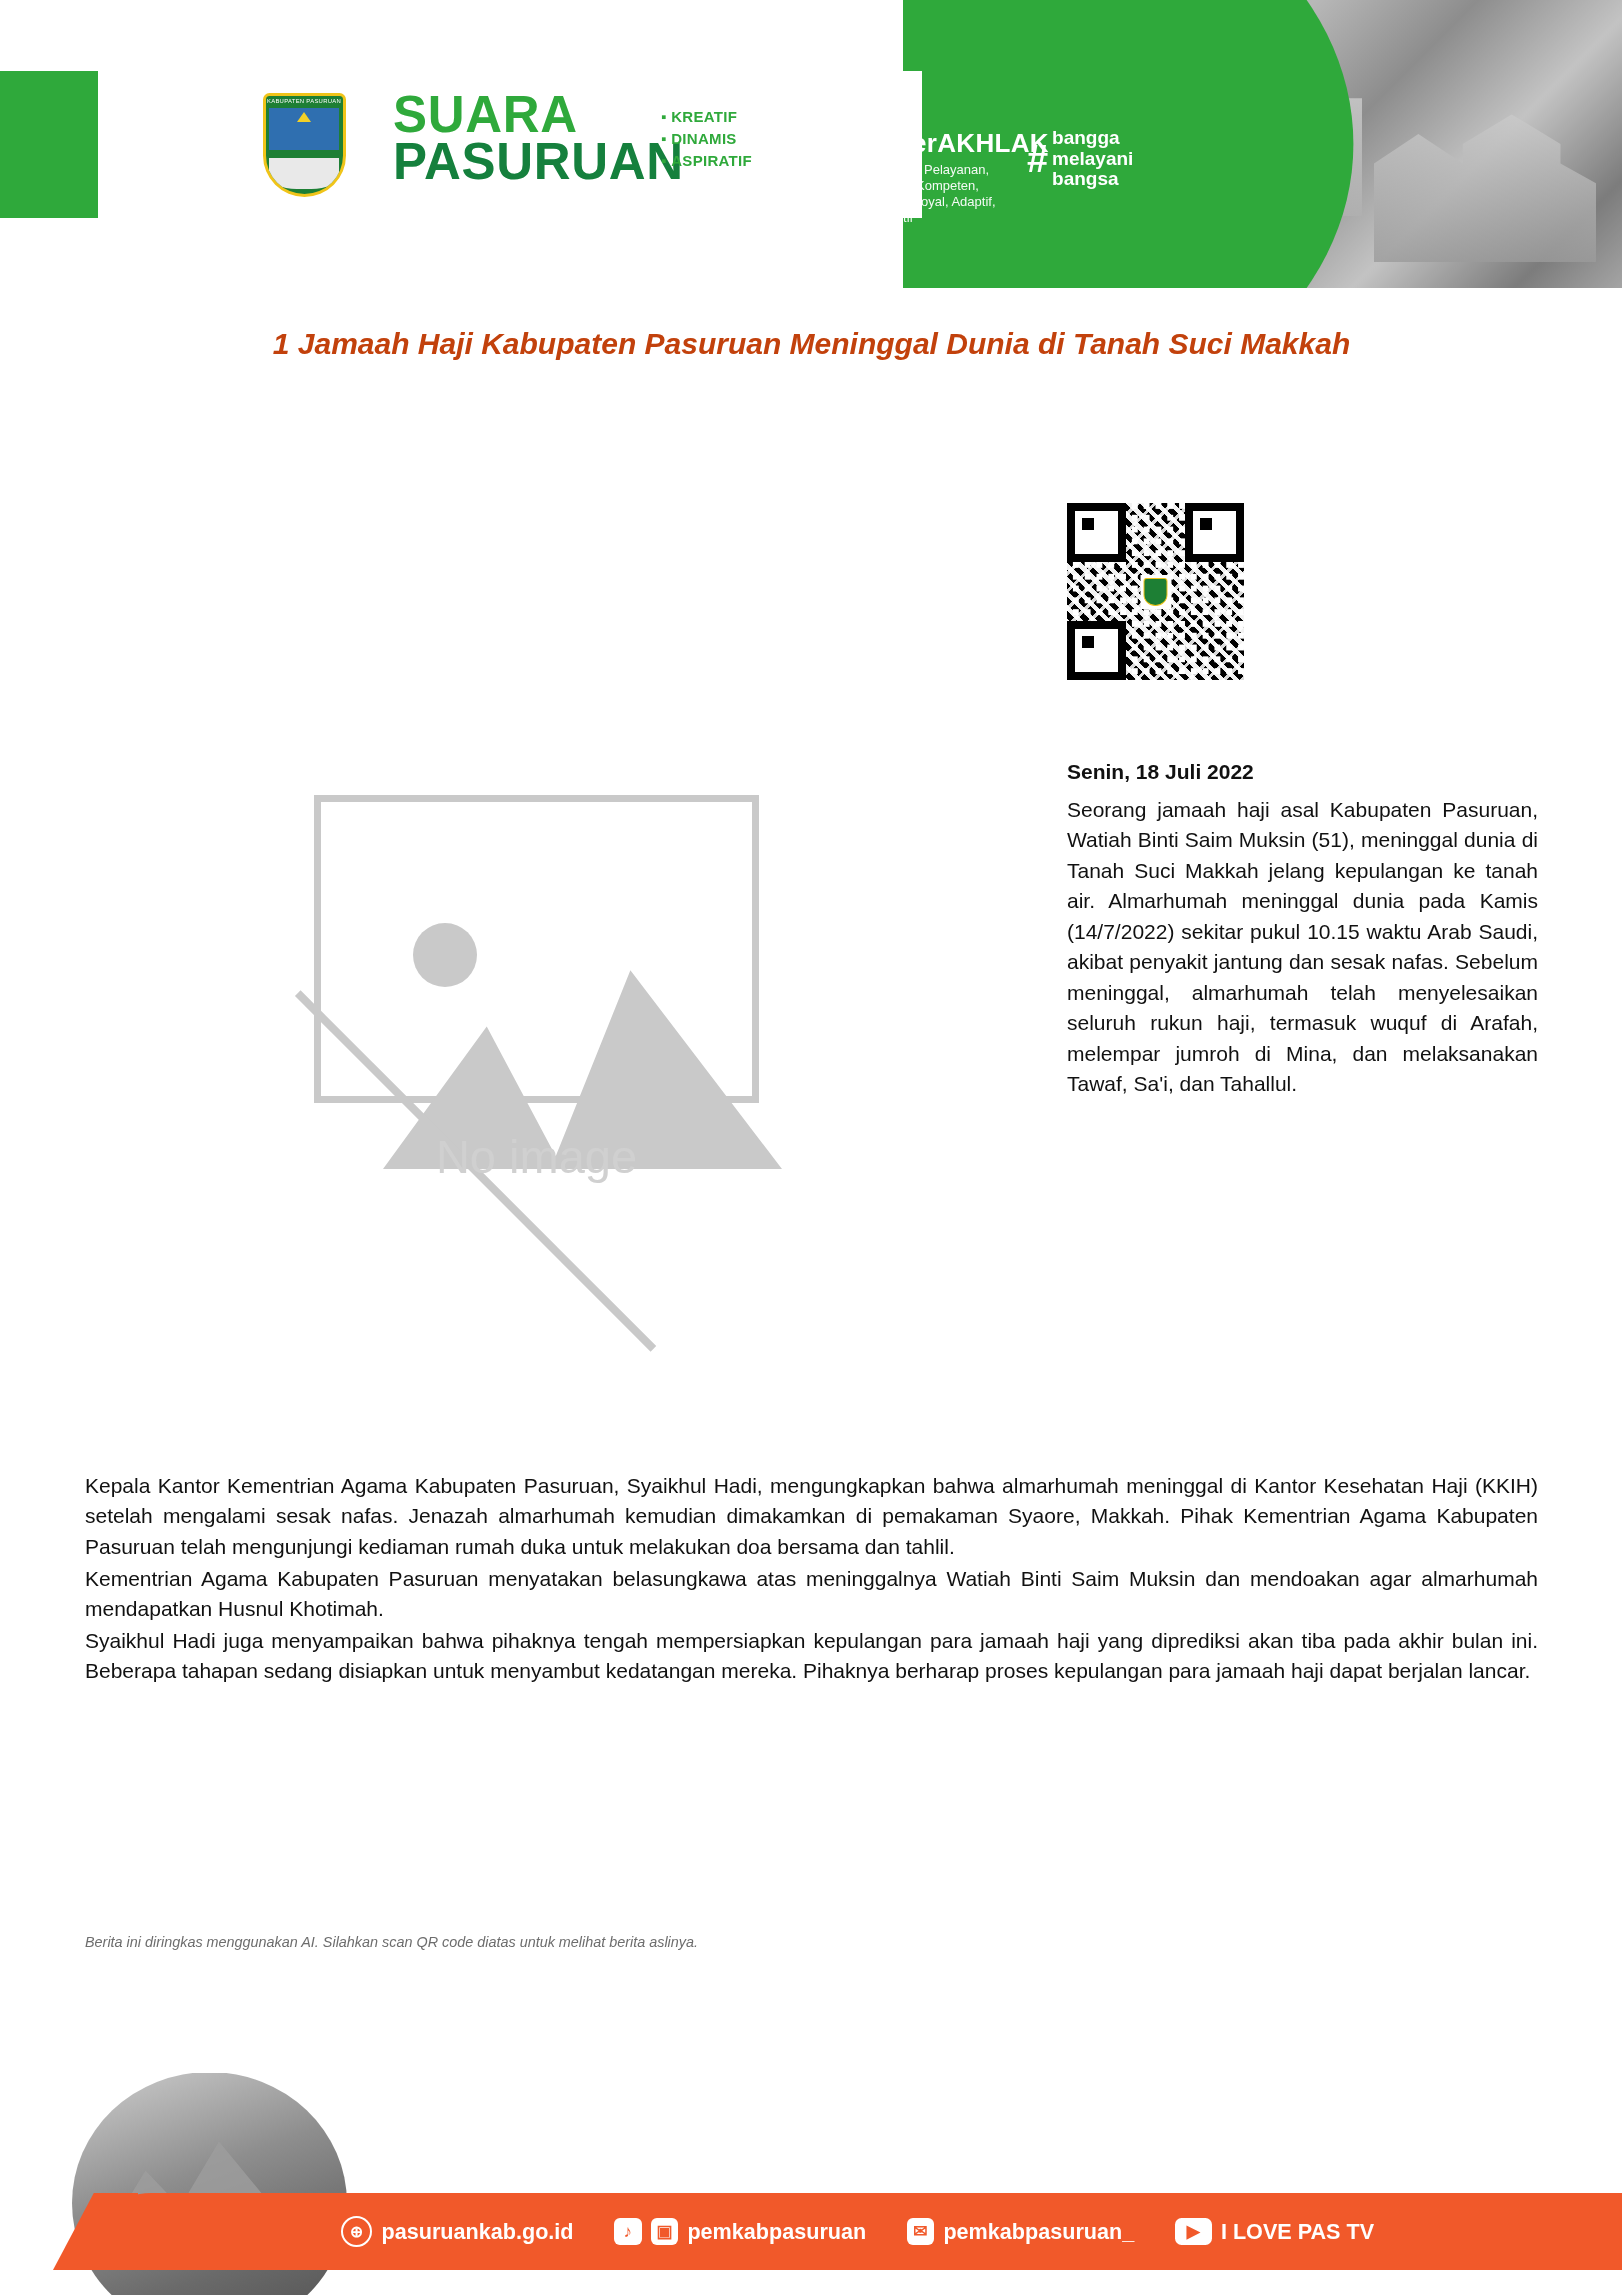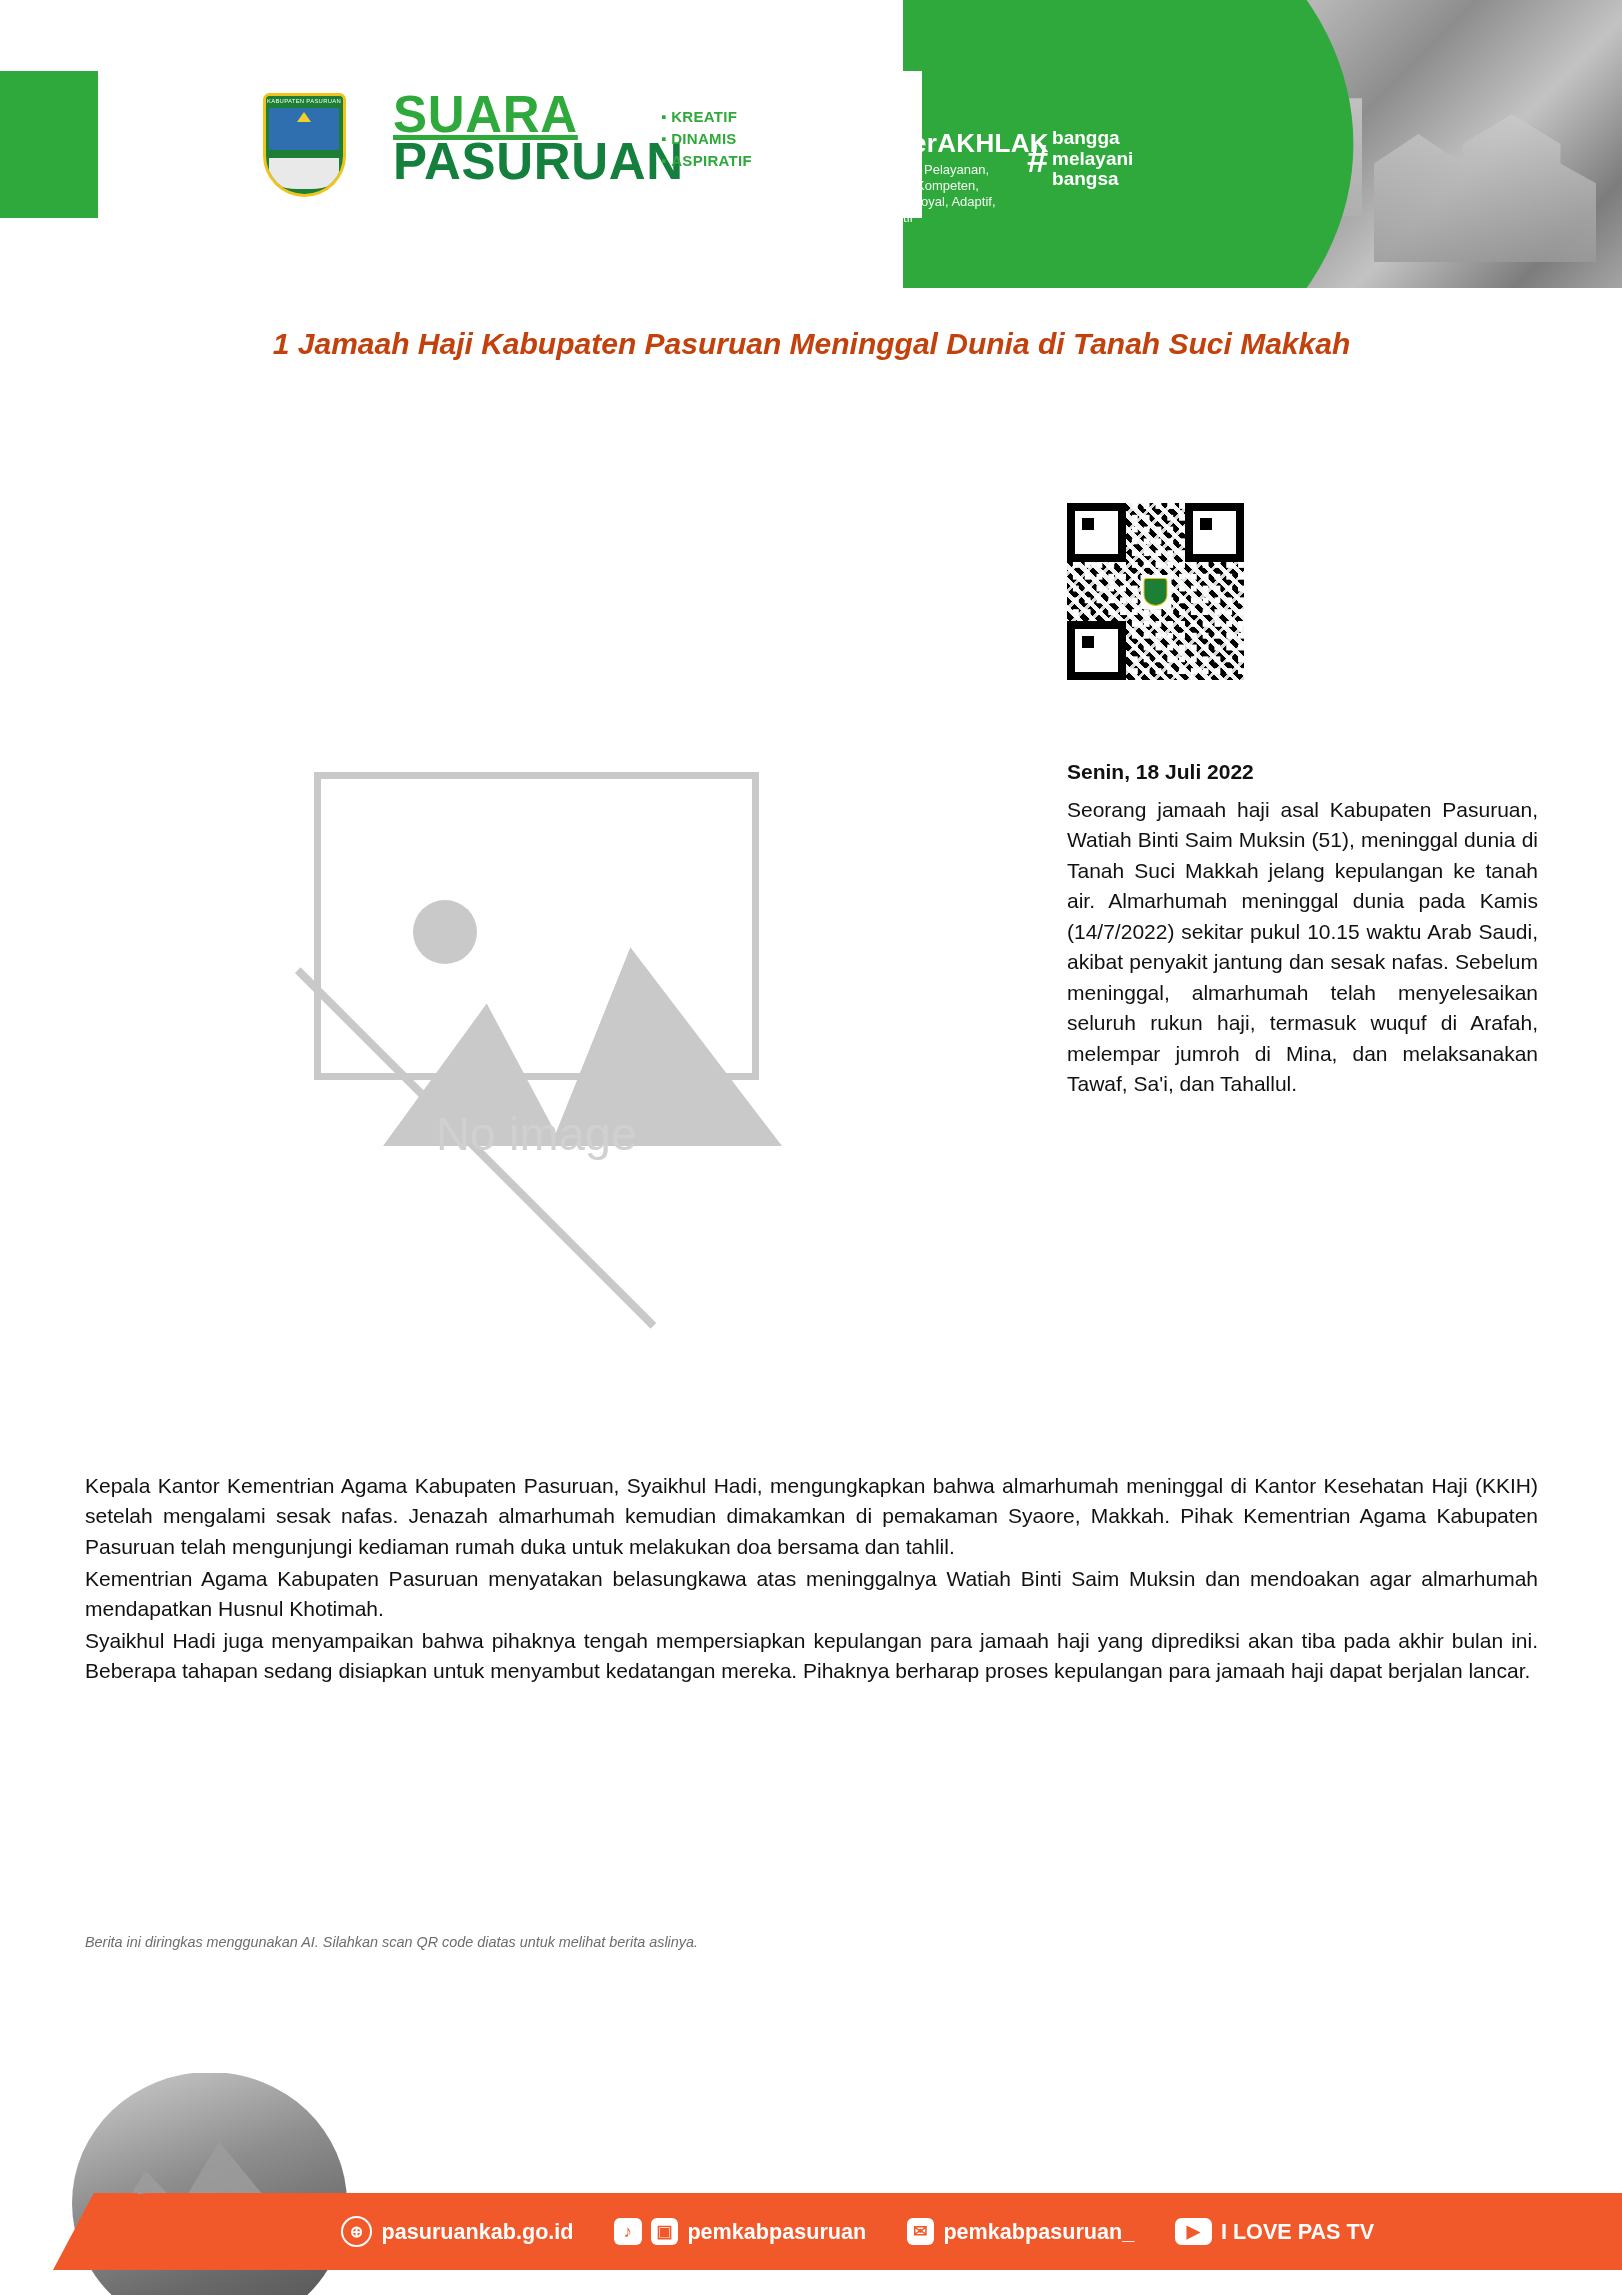--- a/index.html
+++ b/index.html
@@ -135,21 +135,20 @@
     position: absolute;
     left: 393px;
     top: 92px;
     line-height: .92;
   }
   .brand-line1 {
     font-size: 51px;
     font-weight: bold;
     color: #2fa93b;
     letter-spacing: 0.7px;
-    text-decoration: underline;
   }
   .brand-line2 {
     font-size: 51px;
     font-weight: bold;
     color: #15803d;
     letter-spacing: 0.7px;
   }
   .brand-tags {
     position: absolute;
     left: 661px;
@@ -269,21 +268,21 @@
     width: 22px; height: 26px;
     background: #1d7f34;
     border: 1.3px solid #f0c419;
     border-radius: 3.3px 3.3px 50% 50% / 3.3px 3.3px 40% 40%;
   }
 
   
   .img-placeholder {
     position: absolute;
     left: 275px;
-    top: 707px;
+    top: 730px;
     width: 523px;
     height: 523px;
   }
   .ph-frame {
     position: absolute;
     left: 39px;
     top: 65px;
     width: 445px;
     height: 308px;
     border: 7.2px solid #c9c9c9;

